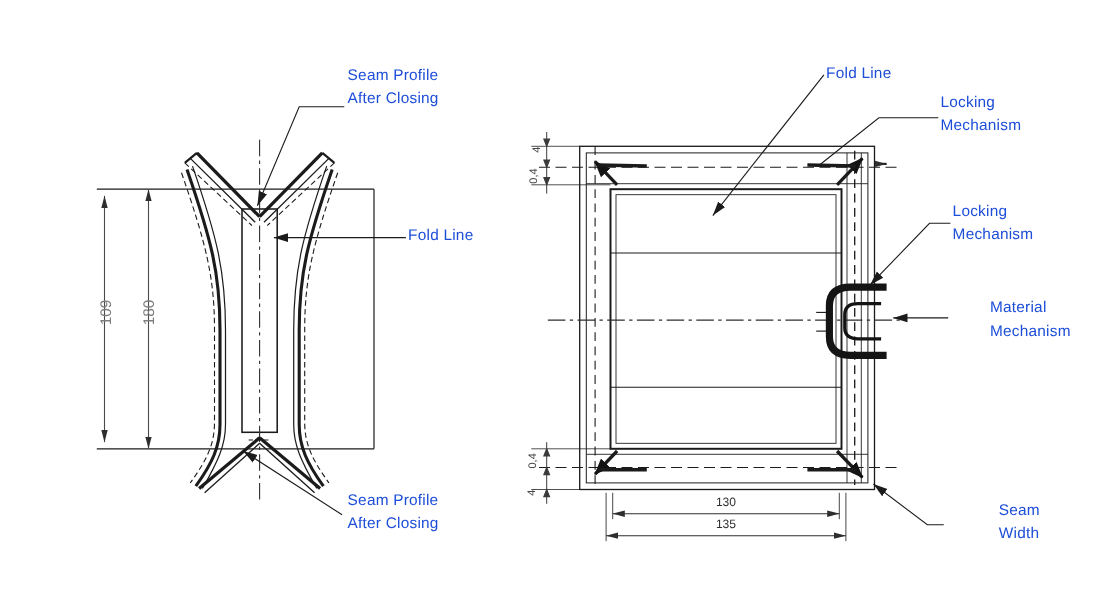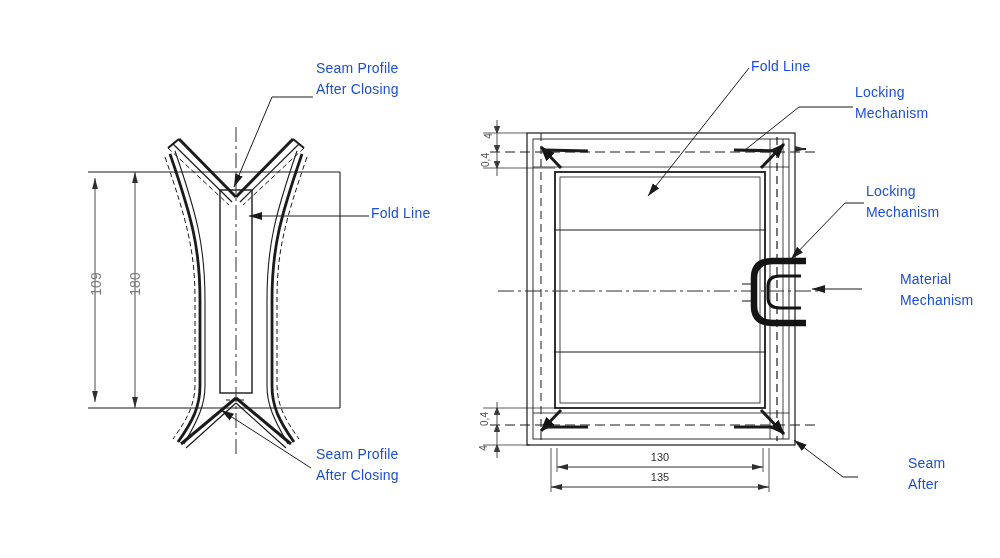--- a/index.html
+++ b/index.html
@@ -194,21 +194,21 @@
     <div>Mechanism</div>
   </div>
 
   <div class="lbl" style="left:866px;top:269px;margin-left:34px;">
     <div>Material</div>
     <div>Mechanism</div>
   </div>
 
   <div class="lbl" style="left:908px;top:453px;">
     <div>Seam</div>
-    <div>After</div>
+    <div>Width</div>
   </div>
 
   <div class="dim-rot" style="left:80px;top:277px;width:32px;">109</div>
   <div class="dim-rot" style="left:119px;top:277px;width:32px;">180</div>
 
   <div class="dim" style="left:640px;top:450px;width:40px;">130</div>
   <div class="dim" style="left:640px;top:470px;width:40px;">135</div>
 
   <div class="dim-tiny" style="left:480px;top:131px;width:18px;">4</div>
   <div class="dim-tiny" style="left:476px;top:155px;width:20px;">0,4</div>

